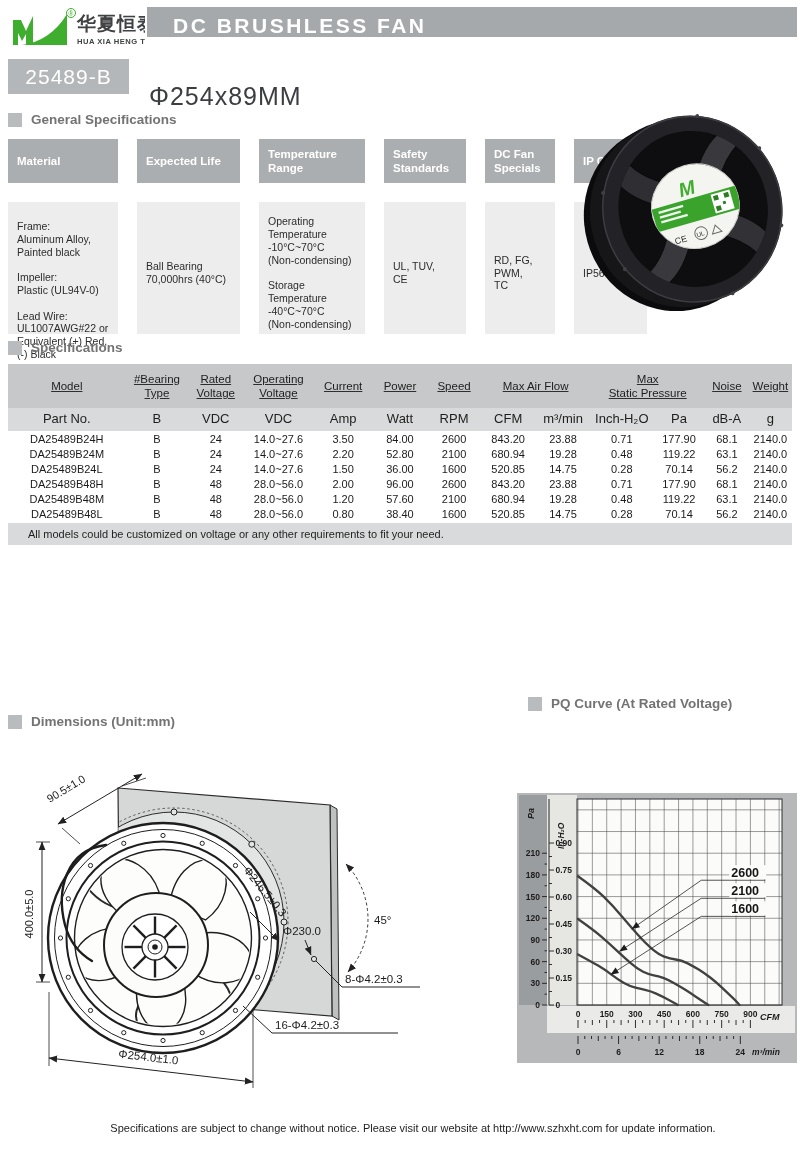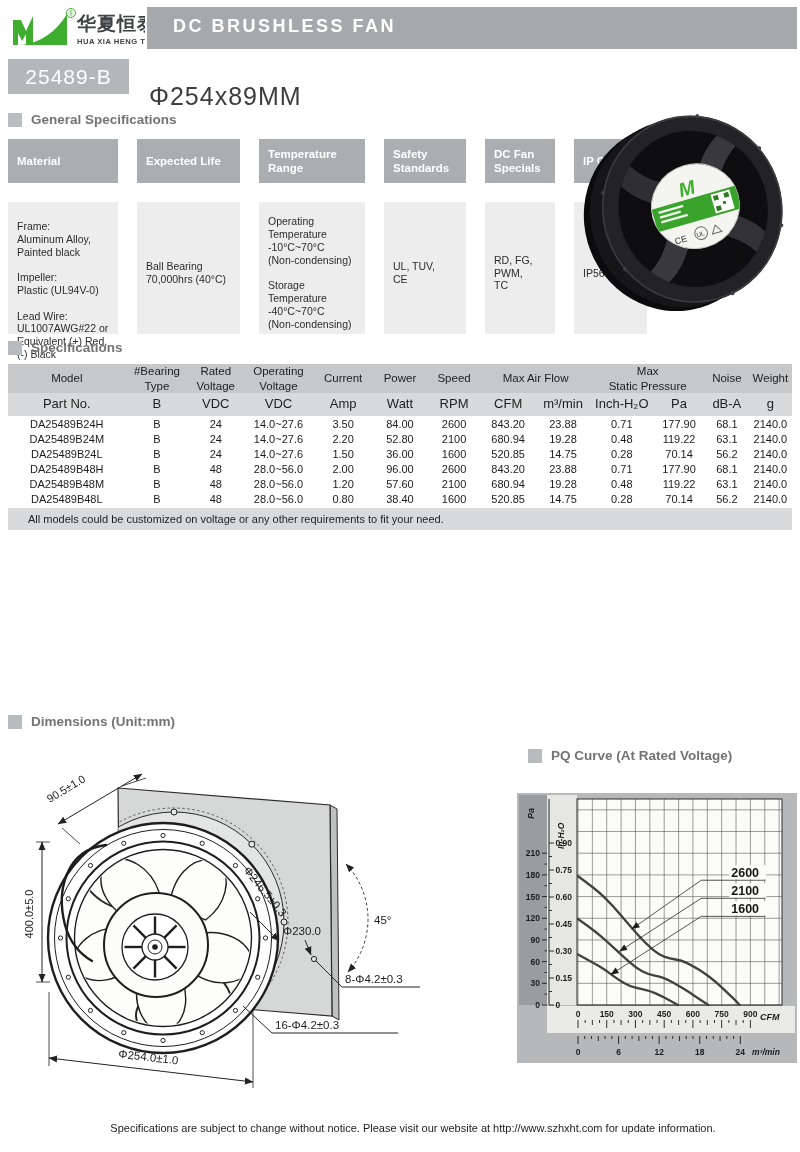--- a/index.html
+++ b/index.html
@@ -4,22 +4,22 @@
 <style>
   :root{
     --green:#3fae2e; --banner:#a6a9ab; --badge:#b4b7b9; --sq:#b9bcbe;
     --gen-head:#abaeb0; --gen-body:#ededee; --spec-head:#c6c8ca; --spec-units:#d8dadb;
     --ink:#2c2e30;
   }
   *{margin:0;padding:0;box-sizing:border-box;}
   body{background:#fff;font-family:"Liberation Sans","DejaVu Sans",sans-serif;color:var(--ink);}
   .page{position:relative;width:800px;height:1152px;background:#fff;overflow:hidden;}
 
-  .banner{position:absolute;left:147px;top:7px;right:3px;height:42px;background:var(--banner);
-    color:#fff;font-size:18px;font-weight:bold;letter-spacing:2.5px;line-height:38px;padding-left:26px;}
+  .banner{position:absolute;left:147px;top:7px;right:3px;height:30px;background:var(--banner);
+    color:#fff;font-size:21px;font-weight:bold;letter-spacing:2.5px;line-height:38px;padding-left:26px;}
   .logo{position:absolute;left:10px;top:4px;width:135px;height:48px;}
 
   .model-badge{position:absolute;left:8px;top:59px;width:121px;height:35px;background:var(--badge);
     color:#fff;font-size:21px;text-align:center;line-height:35px;letter-spacing:1px;}
   .model-size{position:absolute;left:149px;top:59px;height:35px;line-height:35px;font-size:25px;
     color:#3b3d3f;letter-spacing:1px;margin-top:20px;}
 
   .sec{position:absolute;display:flex;align-items:center;gap:9px;}
   .sec .sq{width:14px;height:14px;background:var(--sq);}
   .sec .lbl{font-size:13.5px;font-weight:bold;color:#737373;}
@@ -28,21 +28,21 @@
     grid-template-columns:110px 103px 106px 82px 70px 73px;gap:19px;}
   .gen-h{background:var(--gen-head);color:#fff;font-size:11.5px;font-weight:bold;height:44px;
     display:flex;flex-direction:column;justify-content:center;padding-left:9px;line-height:1.25;white-space:pre-line;}
   .gen-c{background:var(--gen-body);color:#2c2c2c;font-size:10.5px;height:132px;
     display:flex;flex-direction:column;justify-content:center;padding:18px 4px 8px 9px;line-height:1.22;white-space:pre-line;}
   .gen-c.top{justify-content:flex-start;}
 
   .spec-wrap{position:absolute;left:8px;top:364px;width:784px;}
   table.spec{width:100%;border-collapse:collapse;table-layout:fixed;}
   table.spec th{font-weight:normal;font-size:11.5px;color:#1e1e1e;white-space:pre-line;line-height:1.25;}
-  table.spec thead tr.h1{background:var(--spec-head);height:29px;}
+  table.spec thead tr.h1{background:var(--spec-head);height:44px;text-decoration:underline;}
   table.spec thead tr.h2{background:var(--spec-units);height:23px;}
   table.spec thead tr.h2 th{font-size:13px;}
   table.spec td{font-size:11px;color:#1b1b1b;text-align:center;height:15px;padding:0;}
   table.spec th{text-align:center;}
   .spec-note{margin-top:2px;height:22px;background:var(--spec-units);line-height:22px;
     padding-left:20px;font-size:11px;color:#1f1f1f;}
 
   .dims-svg{position:absolute;left:6px;top:742px;width:464px;height:348px;}
   .pq-svg{position:absolute;left:517px;top:793px;width:280px;height:270px;}
   .photo-svg{position:absolute;left:582px;top:95px;width:212px;height:235px;}
@@ -315,21 +315,21 @@
         </tbody>
     </table>
     <div class="spec-note">All models could be customized on voltage or any other requirements to fit your need.</div>
   </div>
 
   <div class="sec" style="left:8px;top:714px;">
     <div class="sq"></div>
     <div class="lbl">Dimensions (Unit:mm)</div>
   </div>
 
-  <div class="sec" style="left:488px;top:748px;padding-left:40px;">
+  <div class="sec" style="left:488px;top:696px;padding-left:40px;">
     <div class="sq"></div>
     <div class="lbl">PQ Curve (At Rated Voltage)</div>
   </div>
 
   <svg class="dims-svg" viewBox="0 0 464 348">
     <defs>
       <marker id="arr" markerWidth="10" markerHeight="10" refX="8.2" refY="4.5" orient="auto-start-reverse" markerUnits="userSpaceOnUse">
         <path d="M0,1 L8.6,4.5 L0,8 Z" fill="#222"></path>
       </marker>
       <clipPath id="plateClip">

